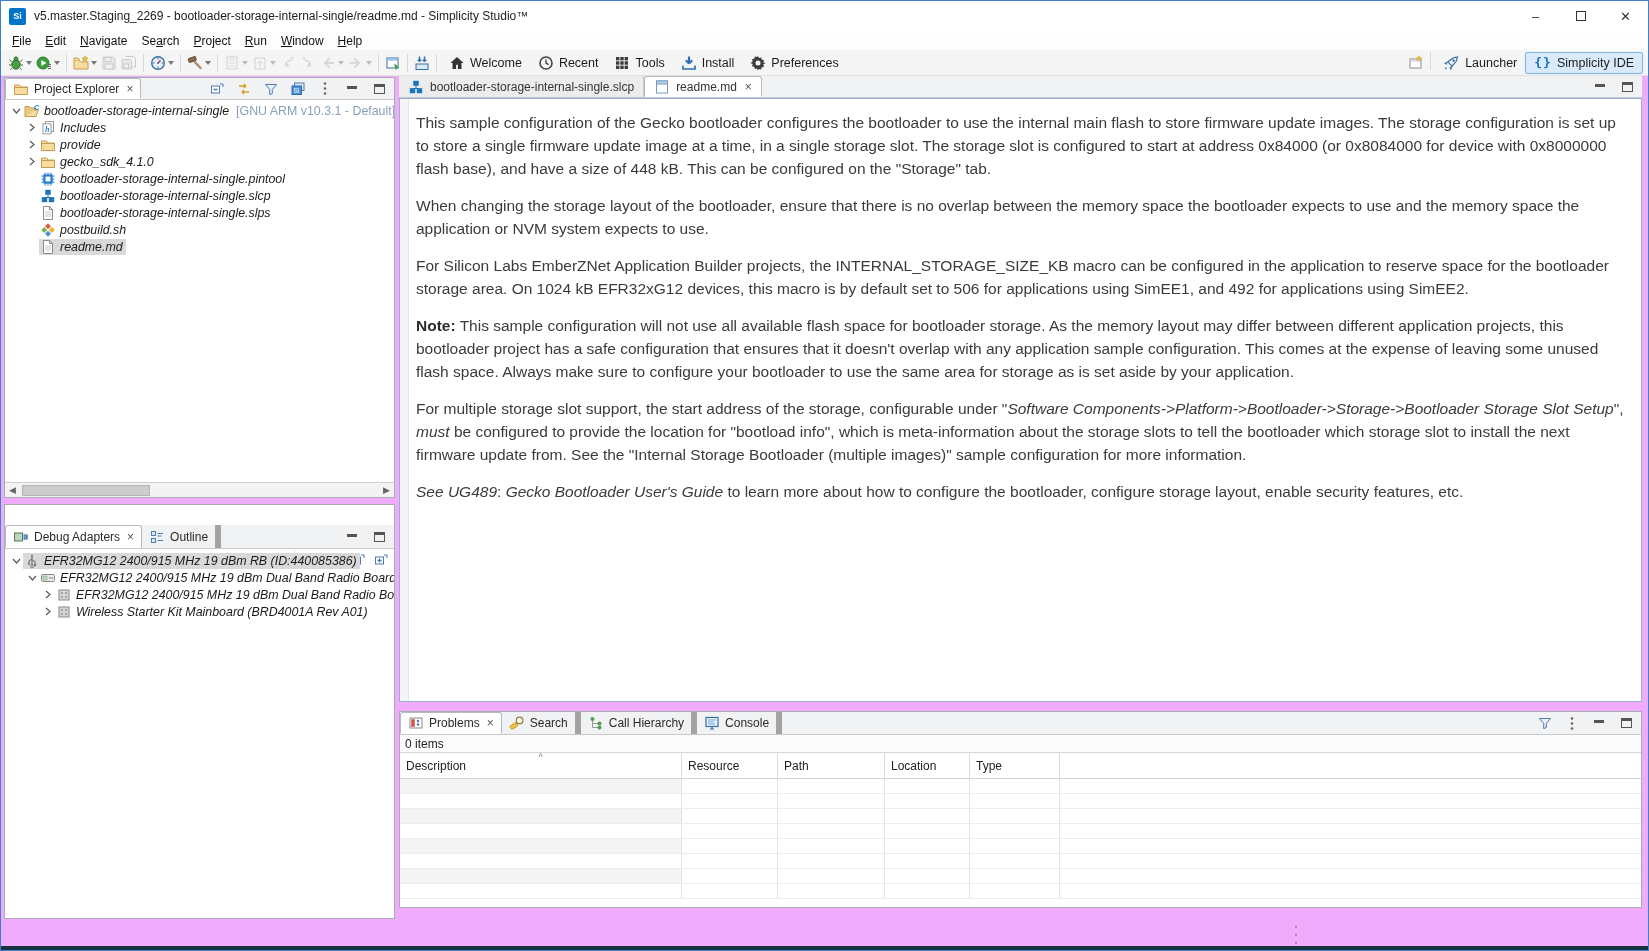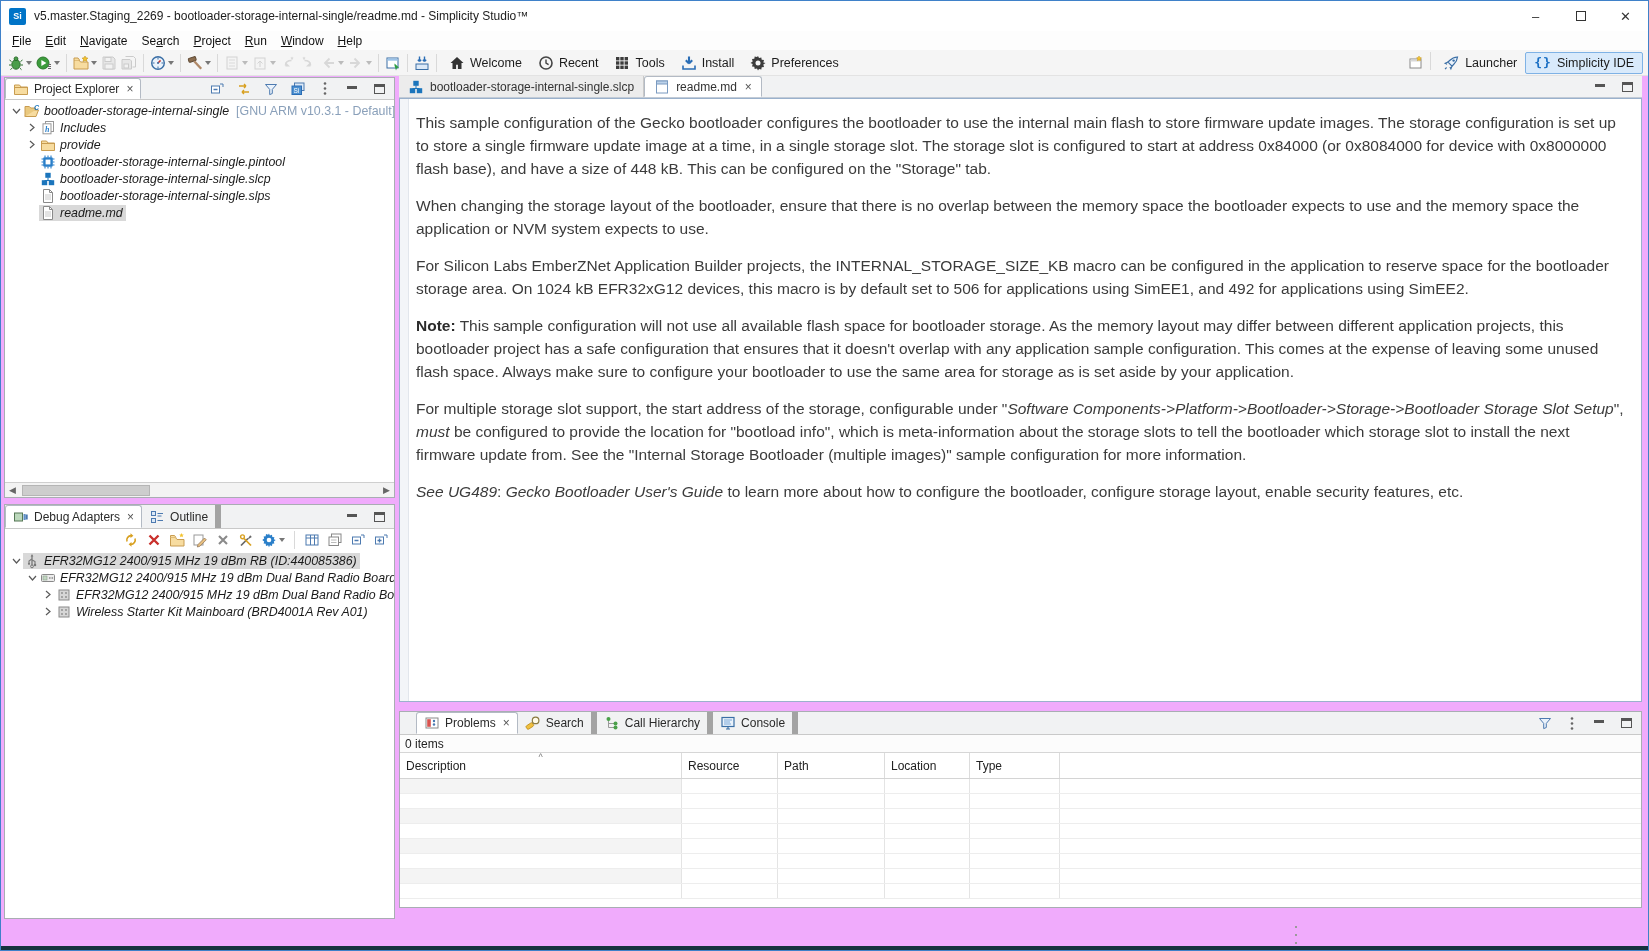--- a/index.html
+++ b/index.html
@@ -60,21 +60,21 @@
   
   .left-col { position:absolute; left:3px; top:1px; width:391px; height:917px; }
   .pe-panel { left:0; top:0; width:391px; height:421px; }
   .pe-body { position:absolute; top:22px; left:0; right:0; bottom:15px; overflow:hidden; padding-top:2px; }
   .hscroll { position:absolute; left:0; right:0; bottom:0; height:15px; background:#f3f3f3;
              border-top:1px solid #cfcfcf; display:flex; align-items:center; }
   .hs-arrow { width:15px; height:100%; display:flex; align-items:center; justify-content:center; font-size:9px; color:#666; }
   .hs-thumb { width:128px; height:11px; background:#cdcdcd; border:1px solid #b5b5b5; margin-left:2px; }
   .hs-rest { flex:1; }
   .da-panel { left:0; top:427px; width:391px; height:415px; }
-  .da-panel .panel-header { height:24px; }
+  .da-panel .panel-header { height:24px;margin-top:20px; }
   .da-toolbar { height:22px; background:#fff; display:flex; align-items:center; justify-content:flex-end;
                 gap:3px; padding-right:3px; }
   .da-body { position:absolute; top:46px; left:0; right:0; bottom:0; overflow:hidden; padding-top:1px; }
 
   
   .trow { height:17px; display:flex; align-items:center; font-size:12.4px; color:#1b1b1b;
           white-space:nowrap; overflow:hidden; }
   .chev { width:14px; flex:0 0 14px; display:flex; align-items:center; justify-content:center; }
   .selwrap { display:flex; align-items:center; gap:4px; padding:0 3px 0 1px; height:16px;font-style:italic; }
   .selwrap.sel { background:#d9d9d9; }
@@ -95,21 +95,21 @@
                   border-right:1px solid #e2e6ec; }
   .editor-content { position:absolute; left:10px; top:0; right:2px; bottom:0; padding:12px 14px 0 6px;
                     overflow:hidden; }
   .doc-heading { font-size:29px; font-weight:300; color:#1c1c1c; margin:8px 0 26px 0; letter-spacing:-.2px; }
   .doc-p { font-size:15.5px; line-height:23px; color:#3b3b3b; margin-bottom:14px; }
   .doc-p b { color:#2b2b2b; }
 
   
   .problems-panel { position:absolute; left:0; top:635px; right:0; height:197px; background:#fff;
                     border:1px solid #a9adb3; }
-  .problems-panel .panel-header { height:23px;padding-left:16px; }
+  .problems-panel .panel-header { height:23px; }
   .items-line { height:18px; font-size:12px; color:#222; padding:2px 0 0 5px; background:#fcfcfc;
                 border-bottom:1px solid #d6d6d6; }
   .ptable-header { display:flex; height:26px; border-bottom:1px solid #d4d4d4; font-size:12px; color:#222; }
   .pcol { position:relative; padding:0 6px 5px 6px; border-right:1px solid #dcdcdc;
           display:flex; align-items:flex-end; }
   .pcol .sort { position:absolute; top:-1px; left:50%; transform:translateX(-50%); font-size:9px; color:#777; }
   .prow { display:flex; height:15px; border-bottom:1px solid #ededed; }
   .pcell { border-right:1px solid #e4e4e4; height:100%; }
   .pcell.zebra { background:#f4f4f4; }
 
@@ -487,20 +487,36 @@
                 <span class="tree-ico">
                   <svg width="16" height="16">
                     <path d="M1.5 13.5V4h5l1.5 2h6.5v7.5z" fill="#f7dca0" stroke="#c89c50"></path>
                     <path d="M1.5 6.5h13" stroke="#c89c50"></path>
                   </svg>
                 </span>
                 <span>provide</span>
               </span>
             </div>
             <div class="trow" style="padding-left: 20px;">
+              <span class="chev">
+                <svg width="8" height="9">
+                  <path d="M2 1l4 3.5L2 8" fill="none" stroke="#5a5a5a" stroke-width="1.2"></path>
+                </svg>
+              </span>
+              <span class="selwrap">
+                <span class="tree-ico">
+                  <svg width="16" height="16">
+                    <path d="M1.5 13.5V4h5l1.5 2h6.5v7.5z" fill="#f7dca0" stroke="#c89c50"></path>
+                    <path d="M1.5 6.5h13" stroke="#c89c50"></path>
+                  </svg>
+                </span>
+                <span>gecko_sdk_4.1.0</span>
+              </span>
+            </div>
+            <div class="trow" style="padding-left: 20px;">
               <span class="chev"></span>
               <span class="selwrap">
                 <span class="tree-ico">
                   <svg width="16" height="16">
                     <path d="M5 1.5v2M8 1.5v2M11 1.5v2M5 12.5v2M8 12.5v2M11 12.5v2M1.5 5h2M1.5 8h2M1.5 11h2M12.5 5h2M12.5 8h2M12.5 11h2" stroke="#2a7fc9" stroke-width="1.1"></path>
                     <rect x="3.2" y="3.2" width="9.6" height="9.6" rx="1.4" fill="#2a7fc9"></rect>
                     <rect x="5.6" y="5.6" width="4.8" height="4.8" fill="#fff"></rect>
                   </svg>
                 </span>
                 <span>bootloader-storage-internal-single.pintool</span>
@@ -526,20 +542,34 @@
               <span class="chev"></span>
               <span class="selwrap">
                 <span class="tree-ico">
                   <svg width="16" height="16">
                     <path d="M3.5 1.5h6l3 3v10h-9z" fill="#fff" stroke="#8a8a8a"></path>
                     <path d="M9.5 1.5v3h3" fill="none" stroke="#8a8a8a"></path>
                     <path d="M5 7h6M5 9h6M5 11h6" stroke="#c8c8c8"></path>
                   </svg>
                 </span>
                 <span>bootloader-storage-internal-single.slps</span>
+              </span>
+            </div>
+            <div class="trow" style="padding-left: 20px;">
+              <span class="chev"></span>
+              <span class="selwrap">
+                <span class="tree-ico">
+                  <svg width="16" height="16">
+                    <path d="M8 1.2l3 3-3 3-3-3z" fill="#e05a4e"></path>
+                    <path d="M11.8 5l3 3-3 3-3-3z" fill="#f0b030"></path>
+                    <path d="M8 8.8l3 3-3 3-3-3z" fill="#4a90d9"></path>
+                    <path d="M4.2 5l3 3-3 3-3-3z" fill="#7ab648"></path>
+                  </svg>
+                </span>
+                <span>postbuild.sh</span>
               </span>
             </div>
             <div class="trow" style="padding-left: 20px;">
               <span class="chev"></span>
               <span class="selwrap sel">
                 <span class="tree-ico">
                   <svg width="16" height="16">
                     <path d="M3.5 1.5h6l3 3v10h-9z" fill="#fff" stroke="#8a8a8a"></path>
                     <path d="M9.5 1.5v3h3" fill="none" stroke="#8a8a8a"></path>
                     <path d="M5 7h6M5 9h6M5 11h6" stroke="#c8c8c8"></path>

